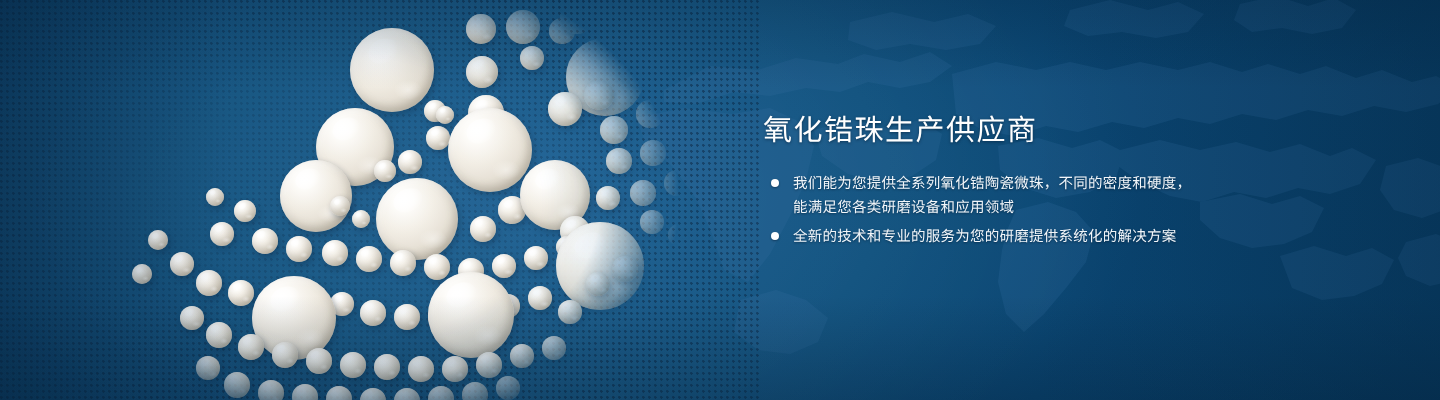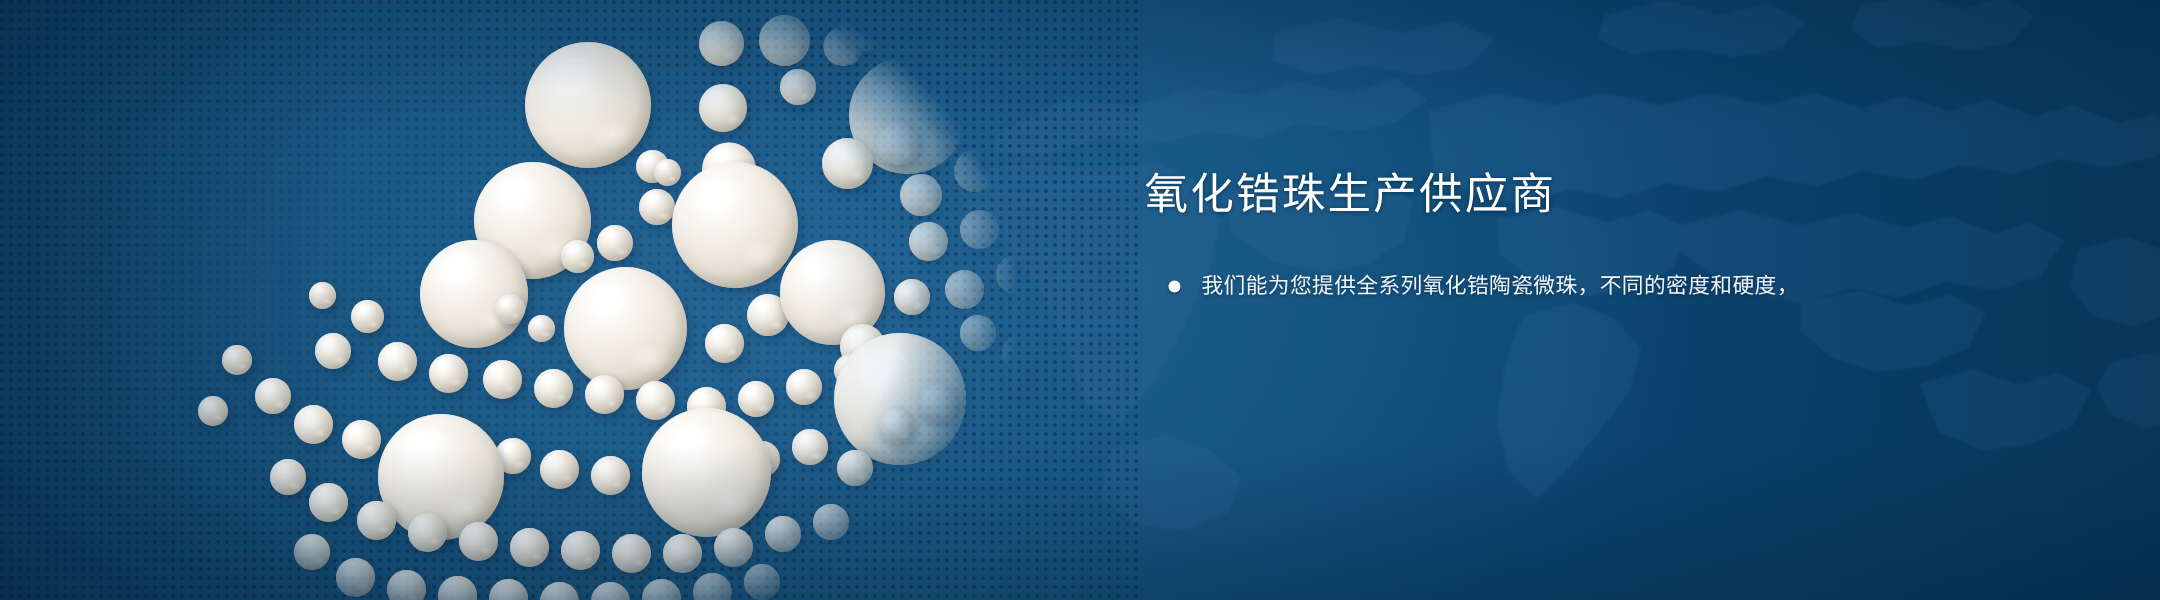--- a/index.html
+++ b/index.html
@@ -130,21 +130,21 @@
     font-weight: 400;
     color: #ffffff;
     letter-spacing: 1.5px;
     text-shadow: 0 1px 3px rgba(2,22,42,0.55);
     white-space: nowrap;
   }
   .bullets {
     position: absolute;
     left: 2px;
     top: 168px;
-    margin: 11px;
+    margin: 3px;
     padding: 0;
     list-style: none;
   }
   .bullet-row {
     position: relative;
     padding-left: 25px;
     margin-bottom: 5px;
     font-size: 14.5px;
     line-height: 24px;
     color: #f2f6fa;
@@ -309,17 +309,22 @@
 
   <div class="bg-vignette"></div>
 
   <div class="content">
     <div class="headline">氧化锆珠生产供应商</div>
 
     <ul class="bullets" id="bullet-list">
         <li class="bullet-row">
           <span class="bullet-dot"></span>
           <span class="bullet-text">我们能为您提供全系列氧化锆陶瓷微珠，不同的密度和硬度，</span>
+          <span class="bullet-text">能满足您各类研磨设备和应用领域</span>
+        </li>
+        <li class="bullet-row">
+          <span class="bullet-dot"></span>
+          <span class="bullet-text">全新的技术和专业的服务为您的研磨提供系统化的解决方案</span>
         </li>
       </ul>
   </div>
 
 </div>
 
 </body></html>

